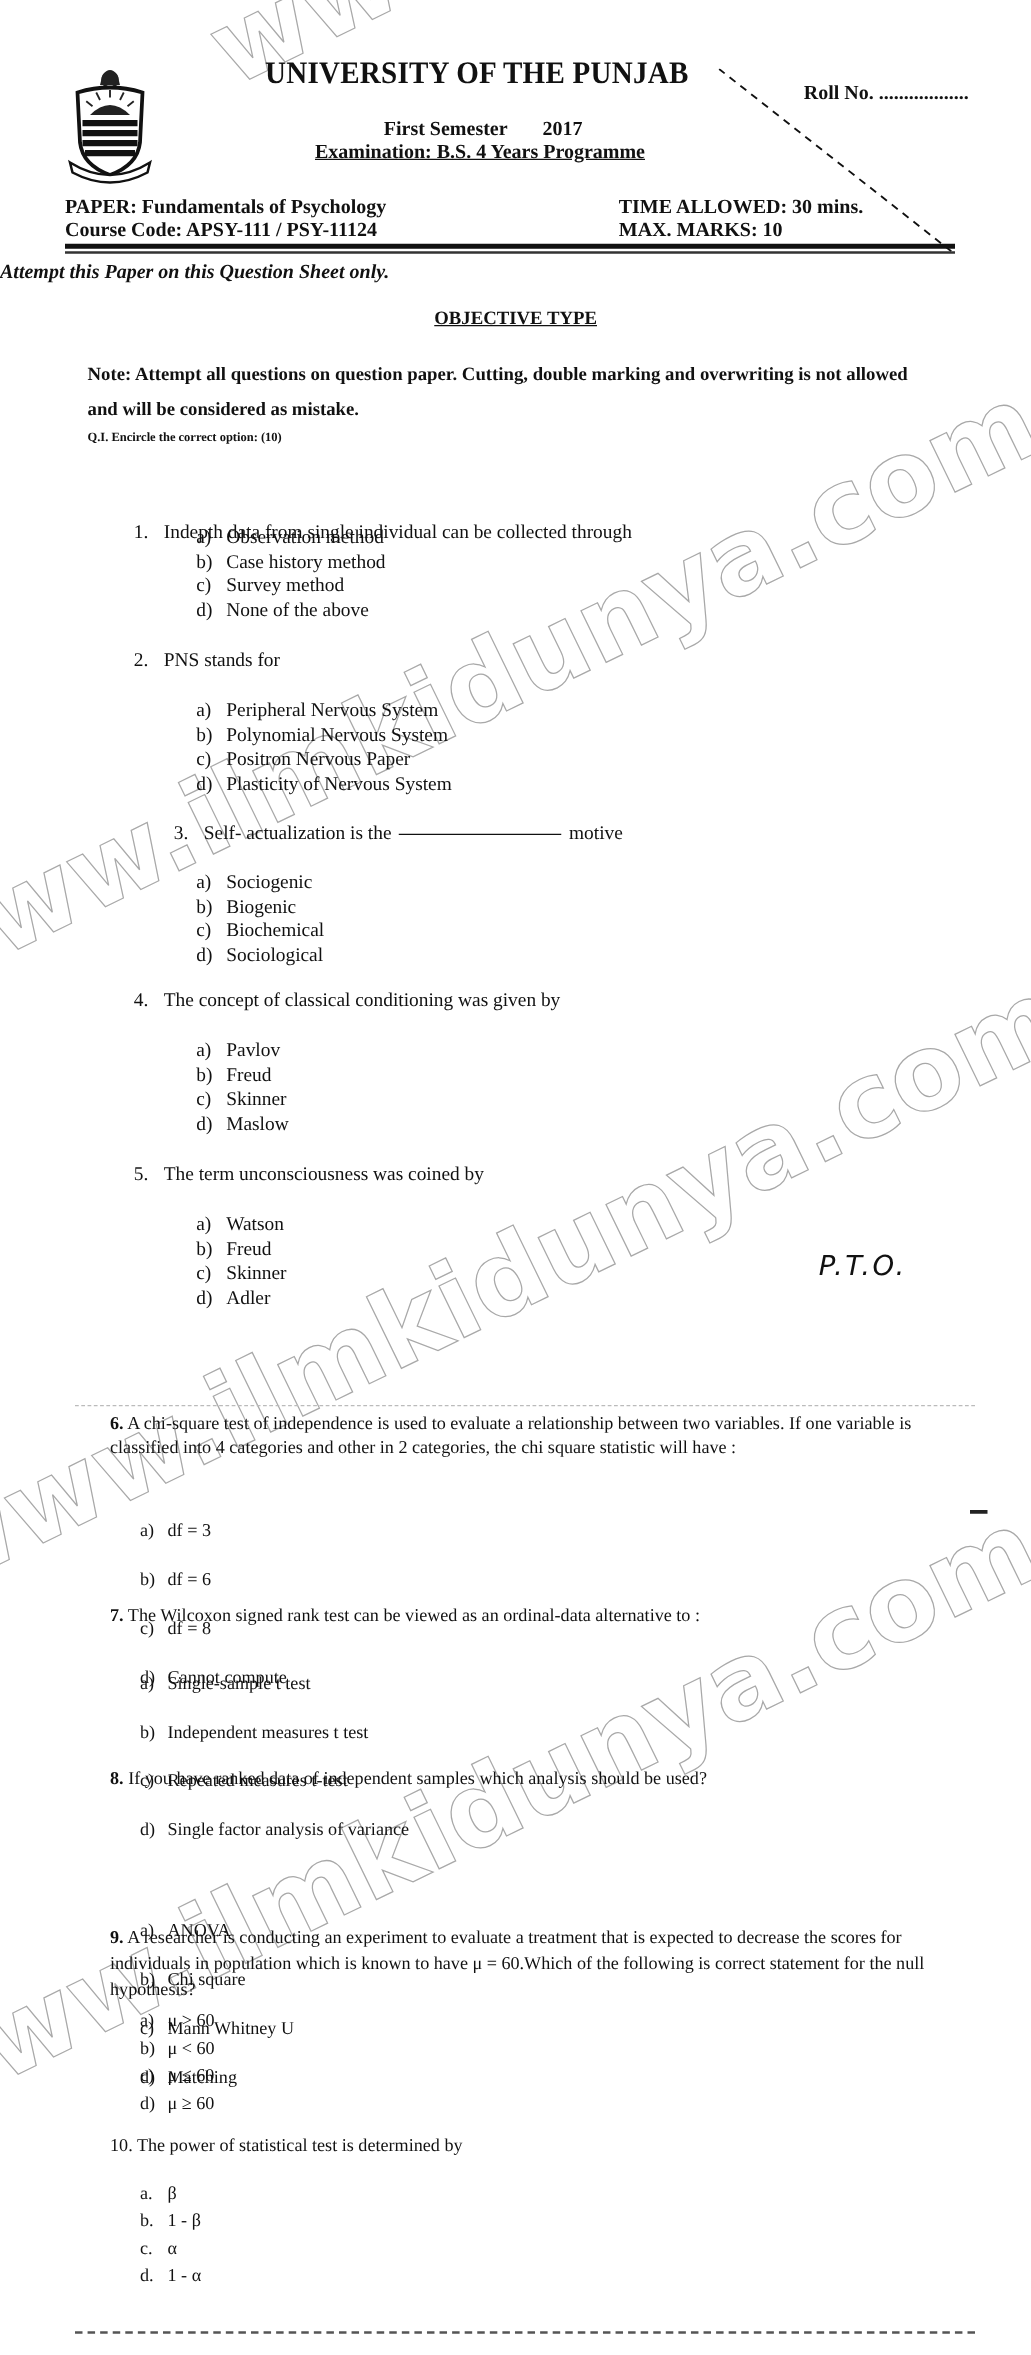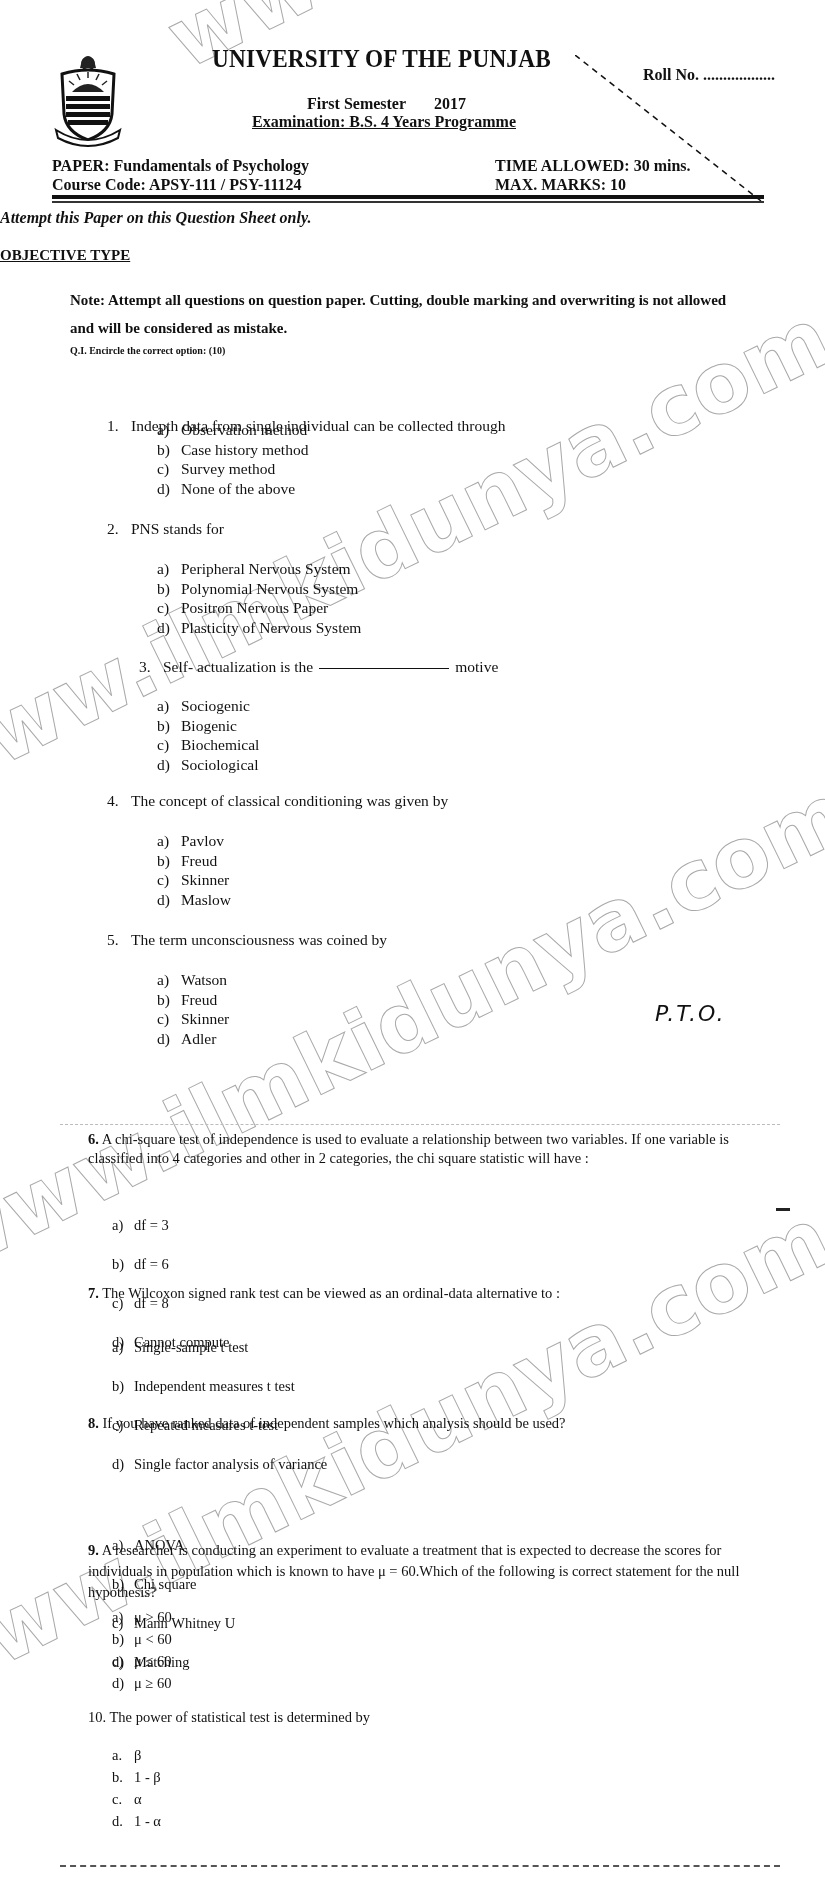--- a/index.html
+++ b/index.html
@@ -14,21 +14,21 @@
     .roll { position: absolute; left: 643px; top: 66px; font-size: 16px; font-weight: bold; white-space: nowrap; }
     .semester { position: absolute; left: 307px; top: 95px; font-size: 16px; font-weight: bold; white-space: nowrap; }
     .semester .yr { margin-left: 28px; }
     .exam { position: absolute; left: 252px; top: 113px; font-size: 16px; font-weight: bold; text-decoration: underline; white-space: nowrap; }
     .paper-left { position: absolute; left: 52px; top: 156px; font-size: 16px; font-weight: bold; line-height: 19px; white-space: nowrap; }
     .paper-right { position: absolute; left: 495px; top: 156px; font-size: 16px; font-weight: bold; line-height: 19px; white-space: nowrap; }
     .rule-thick { position: absolute; left: 52px; top: 195px; width: 712px; height: 4px; background: #111; }
     .rule-thin { position: absolute; left: 52px; top: 201px; width: 712px; height: 2px; background: #333; }
     .attempt { position: absolute; left: 0; width: 825px; top: 209px; font-size: 16px; font-weight: bold; font-style: italic; }
 
-    .obj-type { position: absolute; left: 0; width: 825px; top: 247px; text-align: left; font-size: 15px; font-weight: bold; text-decoration: underline; }
+    .obj-type { position: absolute; left: 0; width: 825px; top: 247px; text-align: center; font-size: 15px; font-weight: bold; text-decoration: underline; }
     .note { position: absolute; left: 70px; top: 286px; width: 680px; font-size: 15px; font-weight: bold; line-height: 28px; }
     .qi { position: absolute; left: 70px; top: 345px; font-size: 10px; font-weight: bold; }
 
     
     .q1 { position: absolute; left: 107px; font-size: 15.5px; white-space: nowrap; }
     .q1 .num { display: inline-block; width: 24px; }
     .opts1 { position: absolute; left: 157px; font-size: 15.5px; line-height: 19.5px; }
     .opts1 .opt { white-space: nowrap; }
     .opts1 .lt { display: inline-block; width: 24px; }
 

